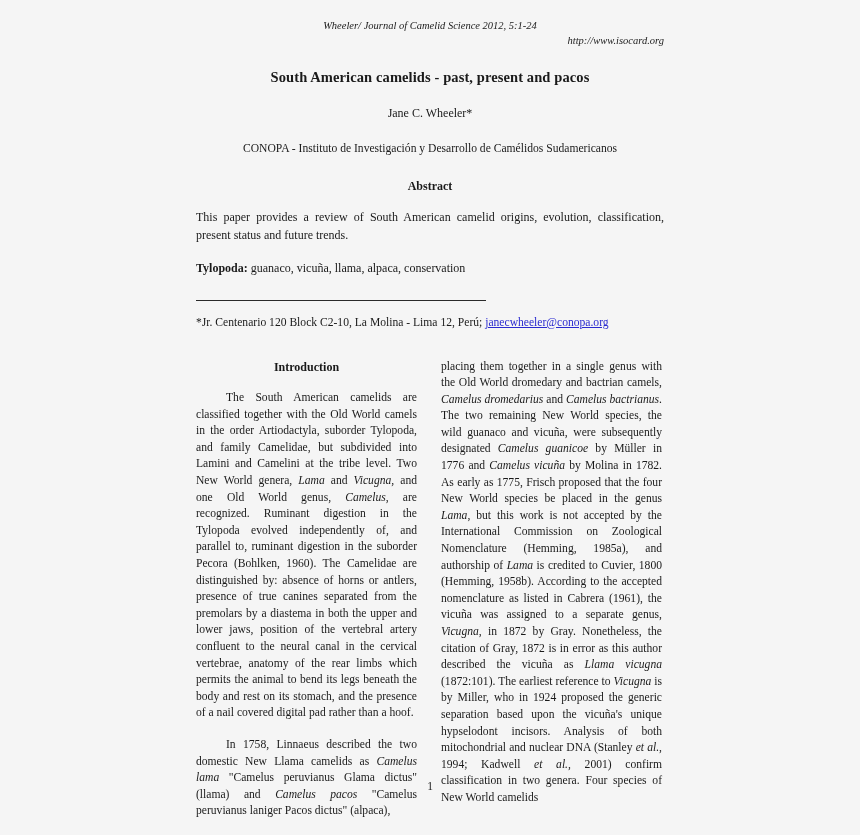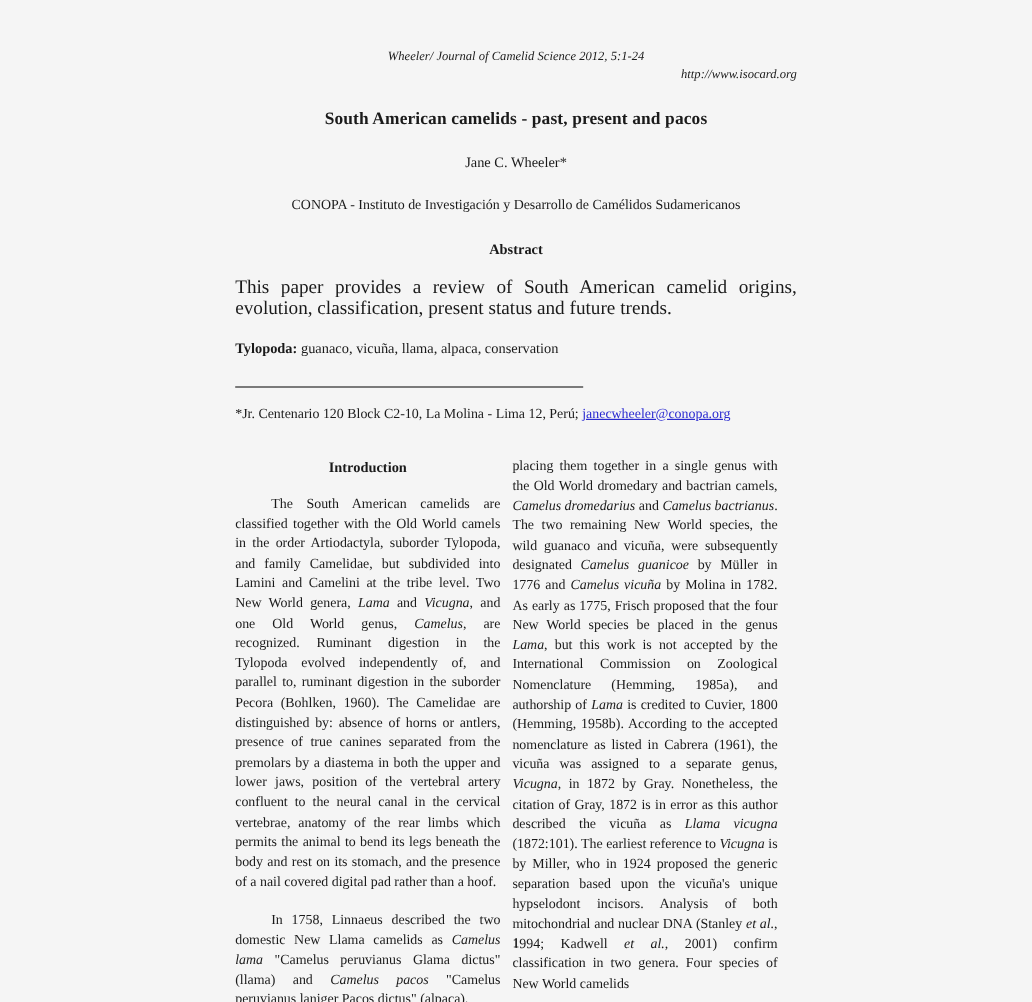--- a/index.html
+++ b/index.html
@@ -12,21 +12,21 @@
     background: #f5f5f5;
     font-family: "Liberation Serif", "DejaVu Serif", serif;
     color: #1a1a1a;
     overflow: hidden;
   }
   .page {
     position: relative;
     width: 860px;
     height: 835px;
     box-sizing: border-box;
-    padding: 40px 196px 0 196px;
+    padding: 18px 196px 0 196px;
   }
   .journal-header {
     text-align: center;
     font-style: italic;
     font-size: 10.5px;
     line-height: 15px;
     color: #1a1a1a;
   }
   .journal-header .line2 {
     display: block;
@@ -52,21 +52,21 @@
   }
   .section-heading {
     font-weight: bold;
     font-size: 12px;
     text-align: center;
   }
   .abstract-heading {
     margin-top: 24px;
   }
   .abstract-body {
-    font-size: 16px;
+    font-size: 12px;
     line-height: 17.5px;
     text-align: justify;
     margin-top: 15px;
   }
   .keywords {
     font-size: 12px;
     line-height: 17.5px;
     margin-top: 16px;
   }
   .keywords b {
@@ -85,21 +85,21 @@
     line-height: 16px;
   }
   .footnote a,
   .footnote .email {
     color: #2a2ad0;
     text-decoration: underline;
   }
   .columns {
     display: flex;
     margin-top: 28px;
-    gap: 10px;
+    gap: 24px;
   }
   .col {
     width: 221px;
     font-size: 11.6px;
     line-height: 16.6px;
     text-align: justify;
   }
   .col p {
     margin: 0;
   }

